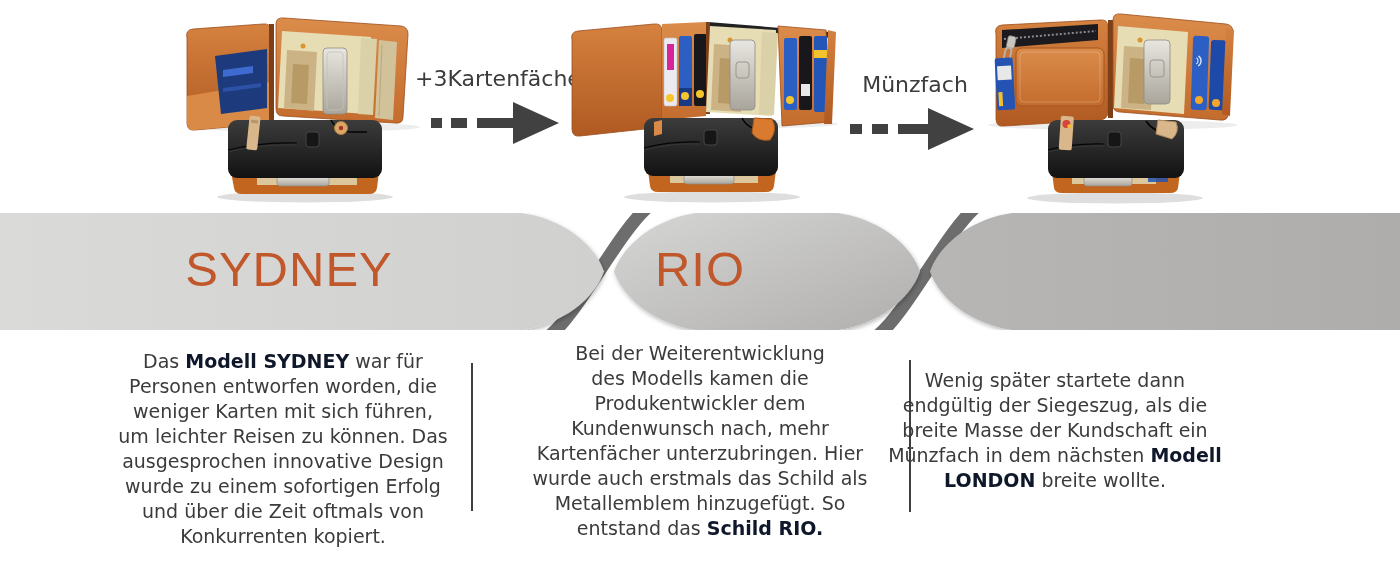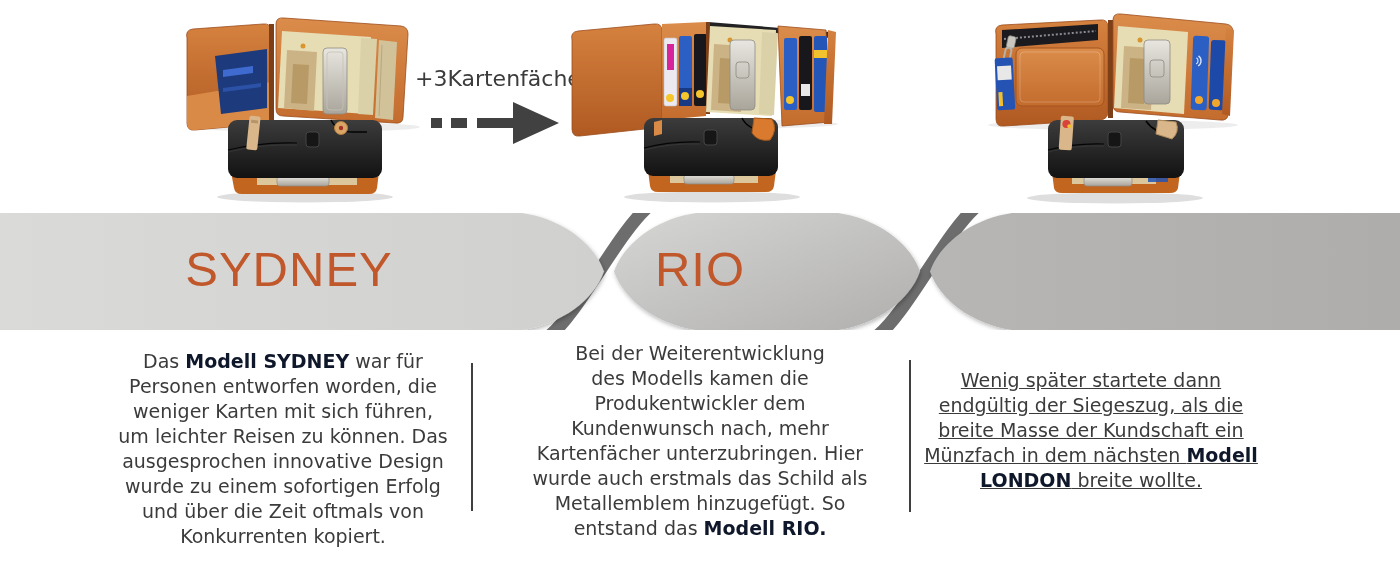--- a/index.html
+++ b/index.html
@@ -27,21 +27,21 @@
   .rl-1{left:289px;} .rl-2{left:700px;} .rl-3{left:1117px;}
 
   
   .col{
     position:absolute;font-size:19px;line-height:25px;color:#3b3b3b;
     text-align:center;white-space:pre-line;
   }
   .col b{font-weight:700;color:#0f172a;}
   .col-1{left:95px;top:349px;width:376px;}
   .col-2{left:506px;top:341px;width:388px;}
-  .col-3{left:909px;top:368px;width:364px;text-decoration:underline;}
+  .col-3{left:873px;top:368px;width:364px;}
   .vdivider{position:absolute;width:2px;background:#3f3f3f;}
   .vd-1{left:471px;top:363px;height:148px;}
   .vd-2{left:909px;top:360px;height:152px;}
 </style>
 </head>
 <body>
 
 <div class="stage">
 
   <div class="wallet" style="left:165px;top:4px;width:295px;height:200px;">
@@ -175,20 +175,31 @@
         <path d="M86,148 Q112,141 142,142" stroke="#050505" stroke-width="1.2" fill="none"></path>
         <path d="M86,150 Q112,143 142,144" stroke="#4a4a4a" stroke-width="0.8" opacity="0.5" fill="none"></path>
         <path d="M96,122 L104,120 L104,134 L96,136 Z" fill="#d98a47"></path>
         <path d="M184,118 q6,12 22,12 l10,0" stroke="#030303" stroke-width="1.5" fill="none"></path>
         <path d="M196,118 L214,119 Q220,130 212,140 Q200,142 194,133 Z" fill="#d97a2e" stroke="#a85a1c"></path>
         <rect x="146" y="130" width="13" height="15" rx="3" fill="#161616" stroke="#454545"></rect>
       </g>
     </svg>
   </div>
 
+  <div class="arrow-group" style="left:845px;top:72px;width:140px;">
+    <div class="arrow-label">Münzfach</div>
+    <svg width="130" height="42" viewBox="0 0 130 42">
+      <g fill="#414141">
+        <rect x="0" y="16" width="12" height="10"></rect>
+        <rect x="22" y="16" width="16" height="10"></rect>
+        <rect x="48" y="16" width="40" height="10"></rect>
+        <polygon points="78,0 124,21 78,42"></polygon>
+      </g>
+    </svg>
+  </div>
 
   <div class="wallet" style="left:948px;top:0px;width:360px;height:212px;">
     <svg width="360" height="212" viewBox="0 0 360 212">
       <defs>
         <linearGradient id="s3og" x1="0" y1="0" x2="0" y2="1">
             <stop offset="0" stop-color="#d5813f"></stop>
             <stop offset="1" stop-color="#b05a22"></stop>
           </linearGradient>
         <linearGradient id="s3og2" x1="0" y1="0" x2="0" y2="1">
             <stop offset="0" stop-color="#db8c4a"></stop>
@@ -298,21 +309,21 @@
 und über die Zeit oftmals von
 Konkurrenten kopiert.</span></div>
   <div class="vdivider vd-1"></div>
   <div class="col col-2"><span>Bei der Weiterentwicklung
 des Modells kamen die
 Produkentwickler dem
 Kundenwunsch nach, mehr
 Kartenfächer unterzubringen. Hier
 wurde auch erstmals das Schild als
 Metallemblem hinzugefügt. So
-entstand das </span><b>Modell RIO.</b></div>
+entstand das </span><b>Schild RIO.</b></div>
   <div class="vdivider vd-2"></div>
   <div class="col col-3"><span>Wenig später startete dann
 endgültig der Siegeszug, als die
 breite Masse der Kundschaft ein
 Münzfach in dem nächsten </span><b>Modell
 LONDON</b><span> breite wollte.</span></div>
 
 </div>
 
 </body></html>

